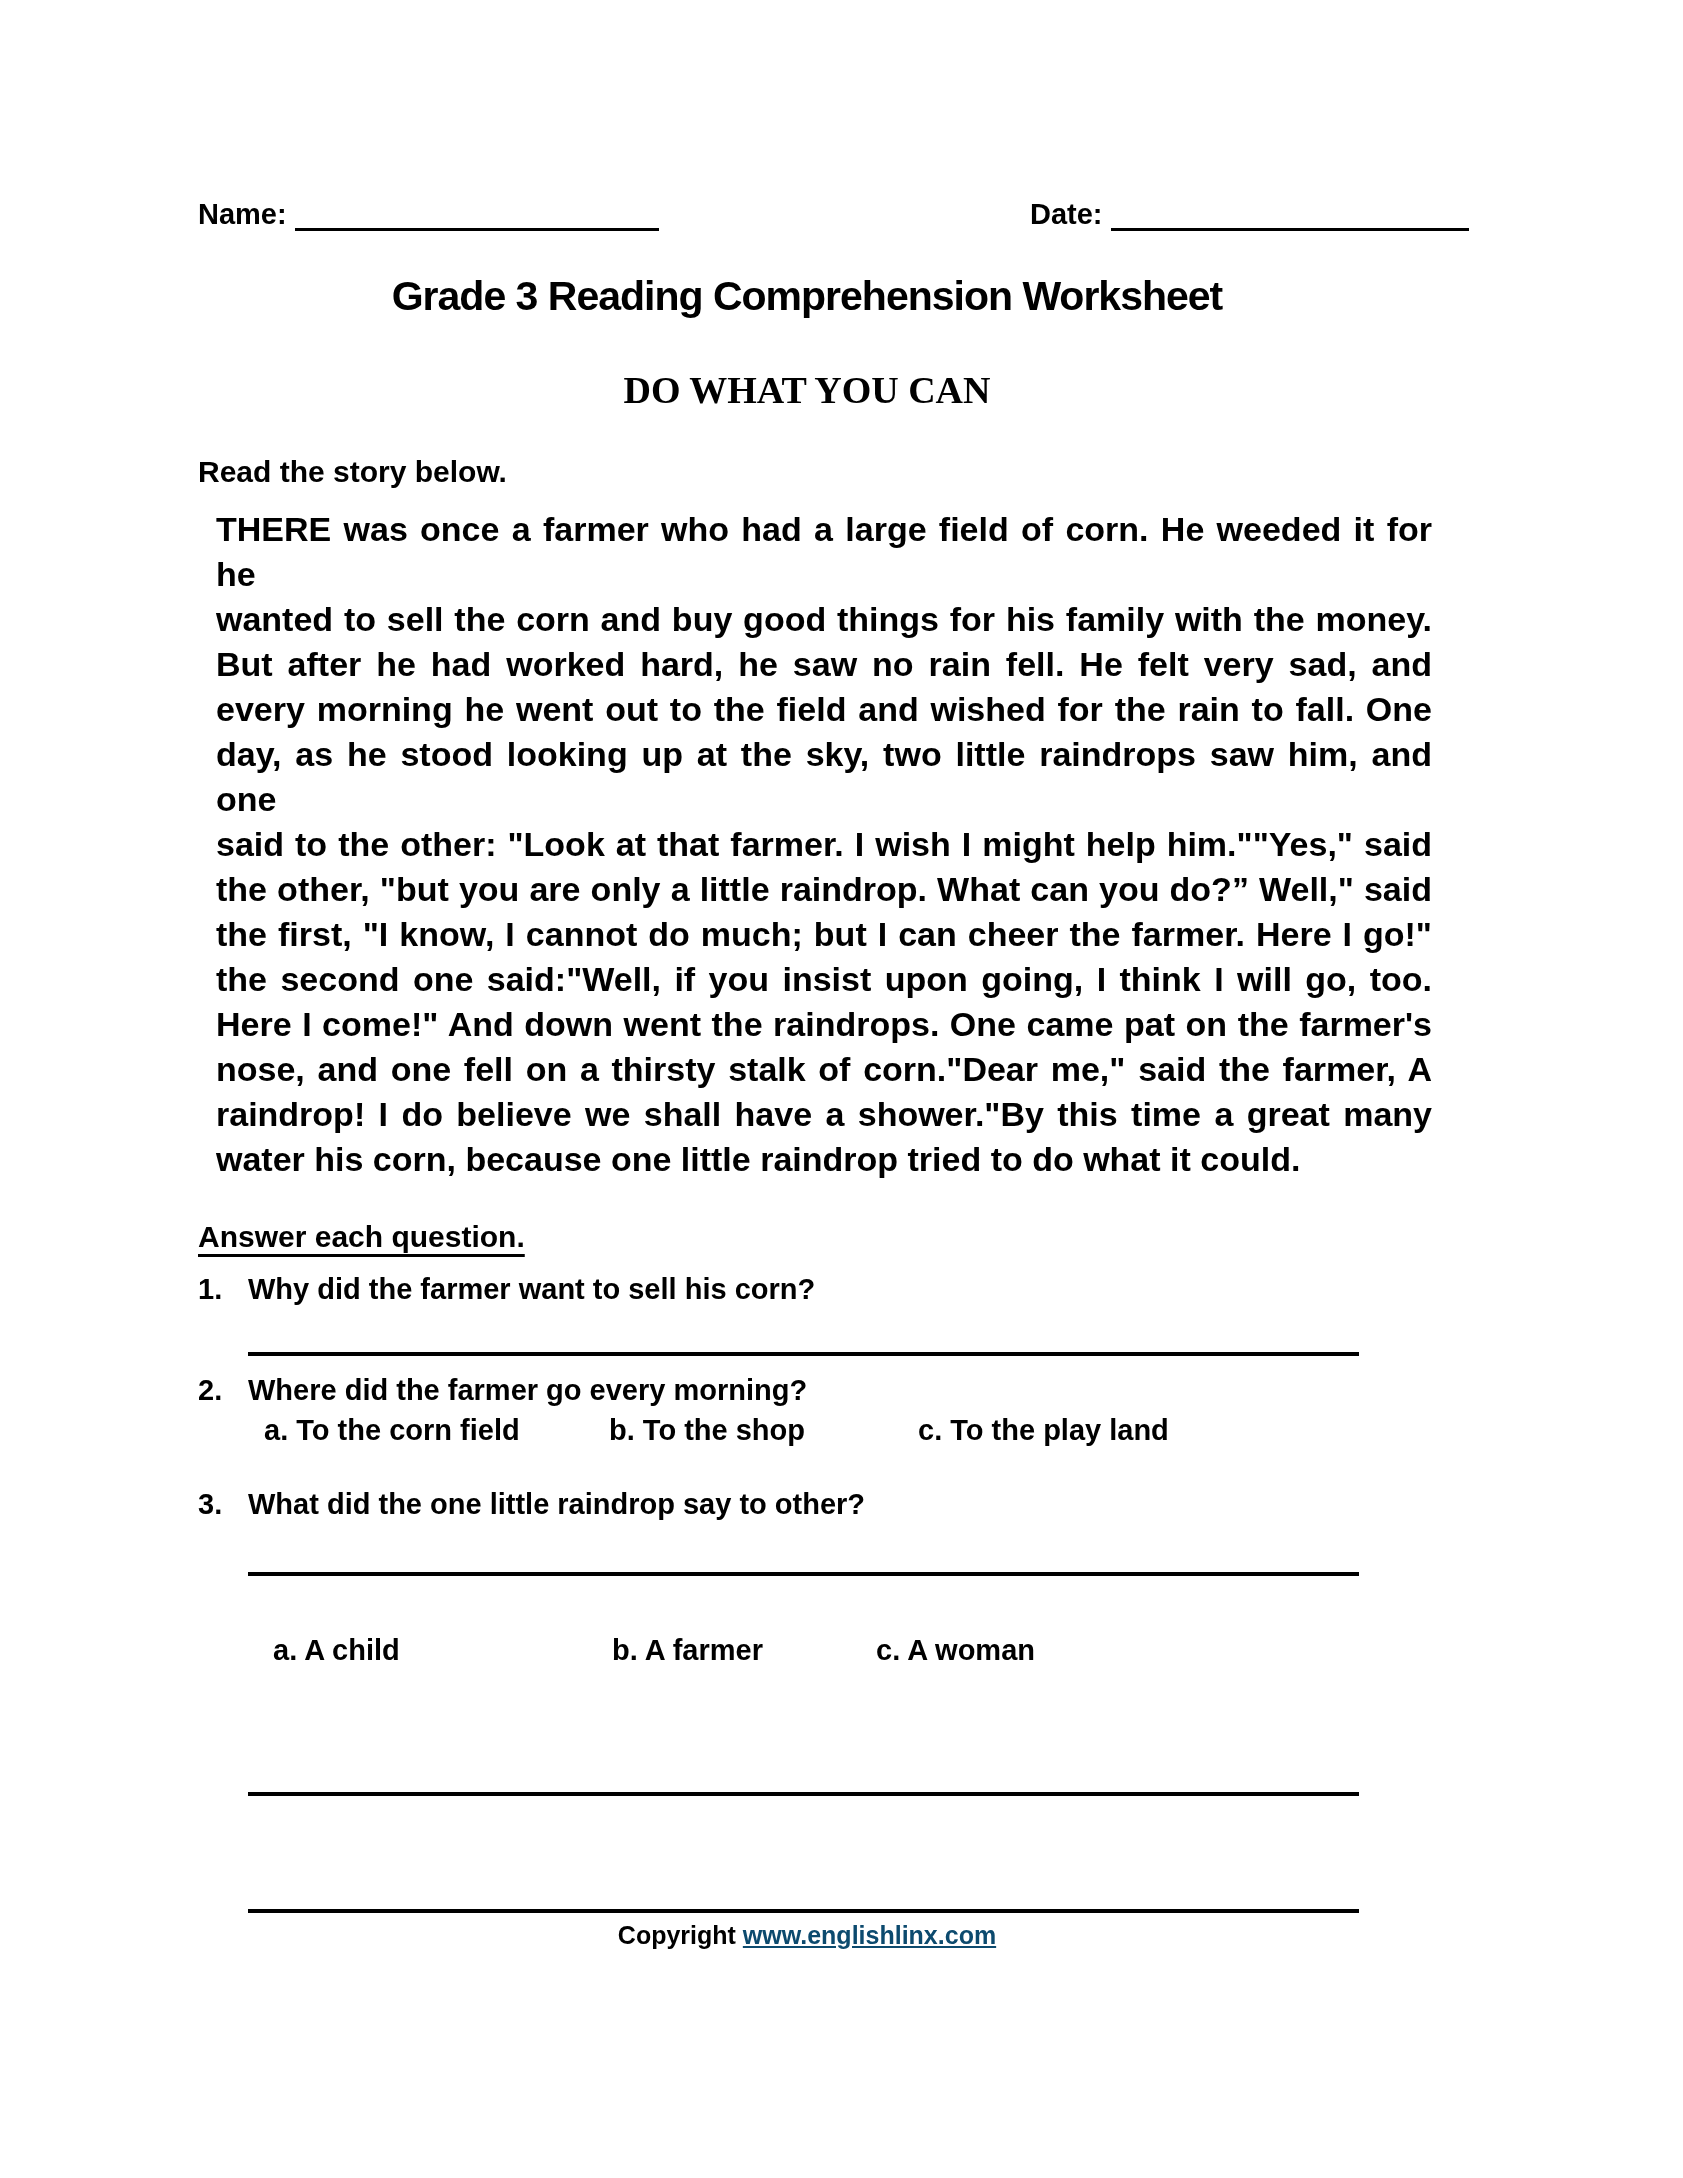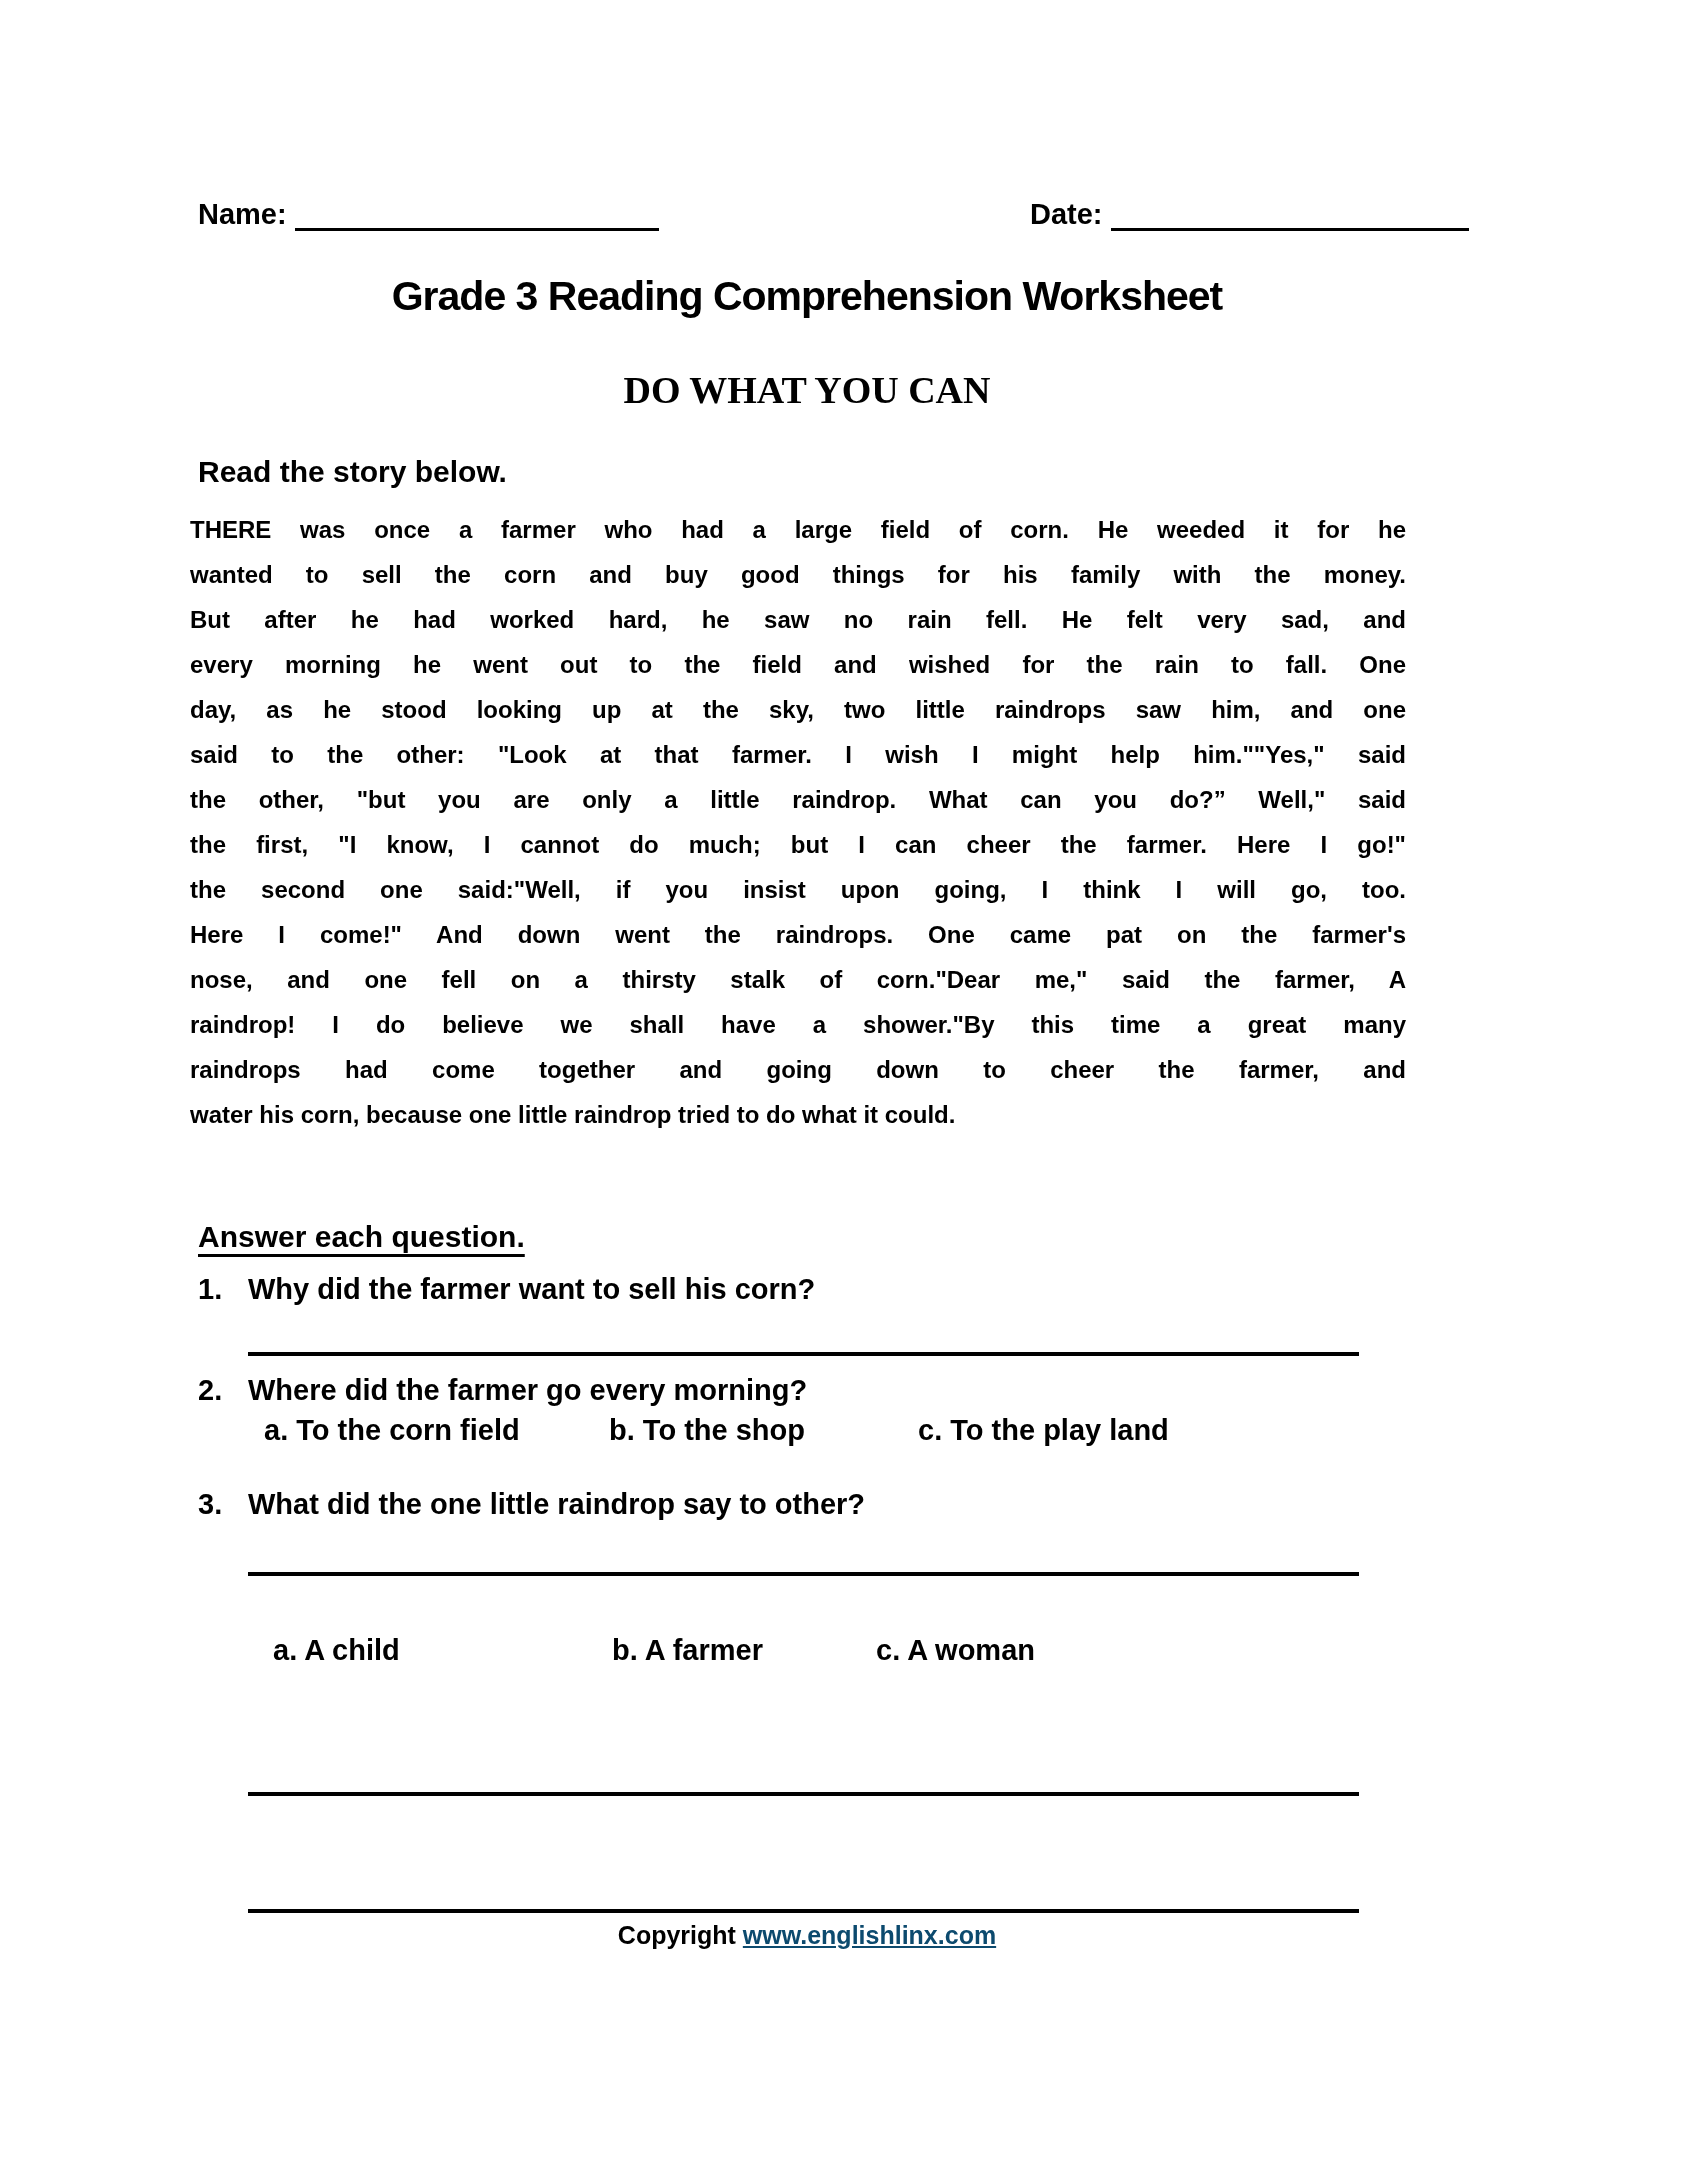--- a/index.html
+++ b/index.html
@@ -27,21 +27,21 @@
     font-stretch: condensed; white-space: nowrap;
   }
   .doc-subtitle {
     position: absolute; left: 198px; top: 368px; width: 1218px;
     text-align: center; font-family: "Liberation Serif", serif;
     font-size: 38px; letter-spacing: 0px;
   }
 
   
   .read-heading { position: absolute; left: 198px; top: 455px; font-size: 30px; }
-  .story { position: absolute; left: 190px; top: 507px; width: 1216px; font-size: 24px; line-height: 45px; }
+  .story { position: absolute; left: 216px; top: 507px; width: 1216px; font-size: 34px; line-height: 45px; }
   .story .sline { text-align: justify; text-align-last: justify; white-space: normal; }
   .story .sline.last { text-align-last: left; }
 
   
   .answer-heading {
     position: absolute; left: 198px; top: 1220px; font-size: 30px;
     text-decoration: underline; text-decoration-thickness: 3px; text-underline-offset: 7px;
   }
   .question { position: absolute; left: 198px; width: 1218px; font-size: 29px; white-space: nowrap; }
   .qnum { display: inline-block; width: 50px; }
@@ -93,21 +93,20 @@
     <div class="sline">But after he had worked hard, he saw no rain fell. He felt very sad, and</div>
     <div class="sline">every morning he went out to the field and wished for the rain to fall. One</div>
     <div class="sline">day, as he stood looking up at the sky, two little raindrops saw him, and one</div>
     <div class="sline">said to the other: "Look at that farmer. I wish I might help him.""Yes," said</div>
     <div class="sline">the other, "but you are only a little raindrop. What can you do?” Well," said</div>
     <div class="sline">the first, "I know, I cannot do much; but I can cheer the farmer. Here I go!"</div>
     <div class="sline">the second one said:"Well, if you insist upon going, I think I will go, too.</div>
     <div class="sline">Here I come!" And down went the raindrops. One came pat on the farmer's</div>
     <div class="sline">nose, and one fell on a thirsty stalk of corn."Dear me," said the farmer, A</div>
     <div class="sline">raindrop! I do believe we shall have a shower."By this time a great many</div>
-    <div class="sline">raindrops had come together and going down to cheer the farmer, and</div>
     <div class="sline last">water his corn, because one little raindrop tried to do what it could.</div>
   </div>
 
   <div class="answer-heading">Answer each question.</div>
 
   <div class="question q1">
     <span class="qnum">1.</span><span>Why did the farmer want to sell his corn?</span>
   </div>
   <div class="answer-line al-1"></div>
 

